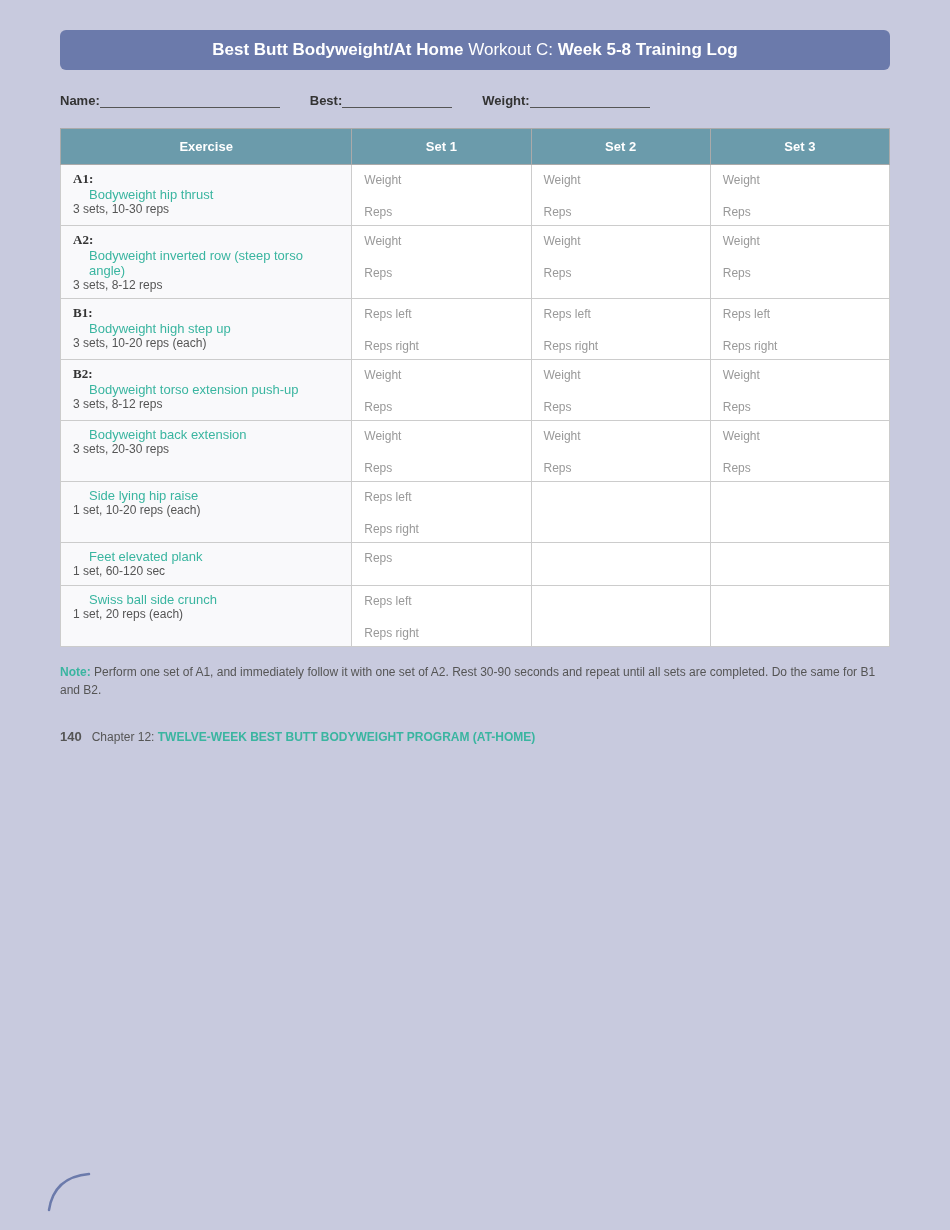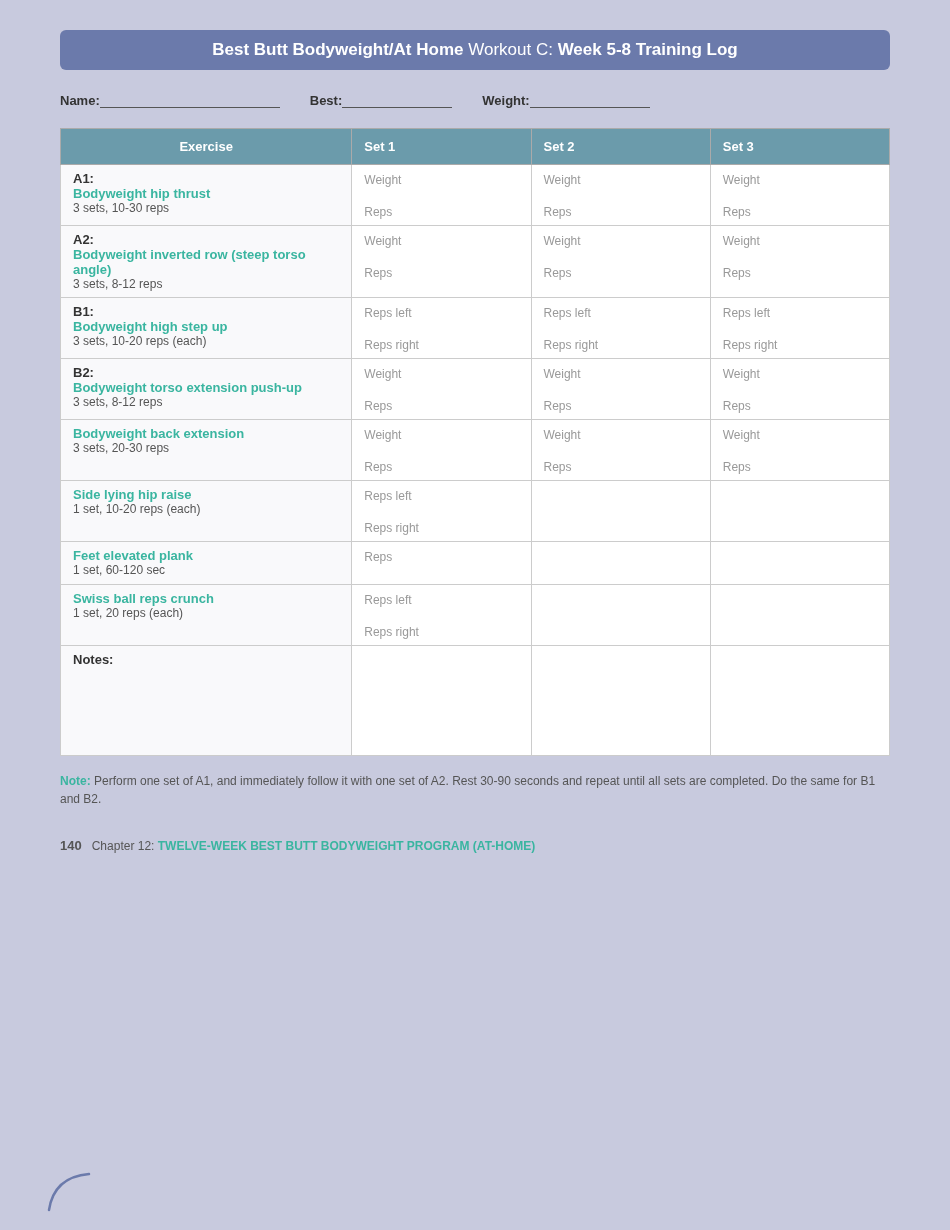--- a/index.html
+++ b/index.html
@@ -59,21 +59,21 @@
       width: 100%;
       border-collapse: collapse;
       background: white;
       padding-left: 19px;
     }
     thead tr th {
       background: #6b9bab;
       color: white;
       font-weight: bold;
       padding: 10px 12px;
-      text-align: left;
+      text-align: center;
       border: 1px solid #aaa;
       font-size: 13px;
     }
     thead tr th:first-child {
       text-align: center;
     }
     tbody tr td {
       border: 1px solid #ccc;
       padding: 6px 12px;
       vertical-align: top;
@@ -85,25 +85,27 @@
     }
     tbody tr td:not(:first-child) {
       width: 160px;
       color: #888;
       font-size: 12px;
     }
     .exercise-label {
       font-weight: bold;
       color: #333;
       font-size: 13px;
+      font-family: Liberation Serif, serif;
     }
     .exercise-name {
       color: #3ab5a0;
-      font-weight: bold;
-      font-size: 13px;
+      font-weight: normal;
+      font-size: 13px;
+      margin-left: 16px;
     }
     .exercise-sets {
       color: #555;
       font-size: 12px;
       font-weight: normal;
     }
     .cell-entry {
       color: #999;
       font-size: 12px;
       padding-top: 2px;
@@ -338,39 +340,31 @@
             <div class="two-row-cell">
         <div class="top-entry cell-entry">Reps</div>
 
       </div>
           </td>
           <td></td>
           <td></td>
         </tr>
         <tr>
           <td>
-            <div class="exercise-name">Swiss ball reps crunch</div>
+            <div class="exercise-name">Swiss ball side crunch</div>
             <div class="exercise-sets">1 set, 20 reps (each)</div>
           </td>
           <td>
             <div class="two-row-cell">
         <div class="top-entry cell-entry">Reps left</div>
         <div class="bottom-entry cell-entry">Reps right</div>
       </div>
           </td>
           <td></td>
           <td></td>
-        </tr>
-        <tr>
-          <td style="height: 110px; vertical-align: top;">
-            <div class="exercise-label">Notes:</div>
-          </td>
-          <td style="height: 110px;"></td>
-          <td style="height: 110px;"></td>
-          <td style="height: 110px;"></td>
         </tr>
       </tbody>
   </table>
 
   <div class="footer-note">
     <span class="note-label">Note:</span><span> Perform one set of A1, and immediately follow it with one set of A2. Rest 30-90 seconds and repeat until all sets are completed. Do the same for B1 and B2.</span>
   </div>
 
   <div class="page-footer">
     <svg class="swoosh" viewBox="0 0 50 40">

